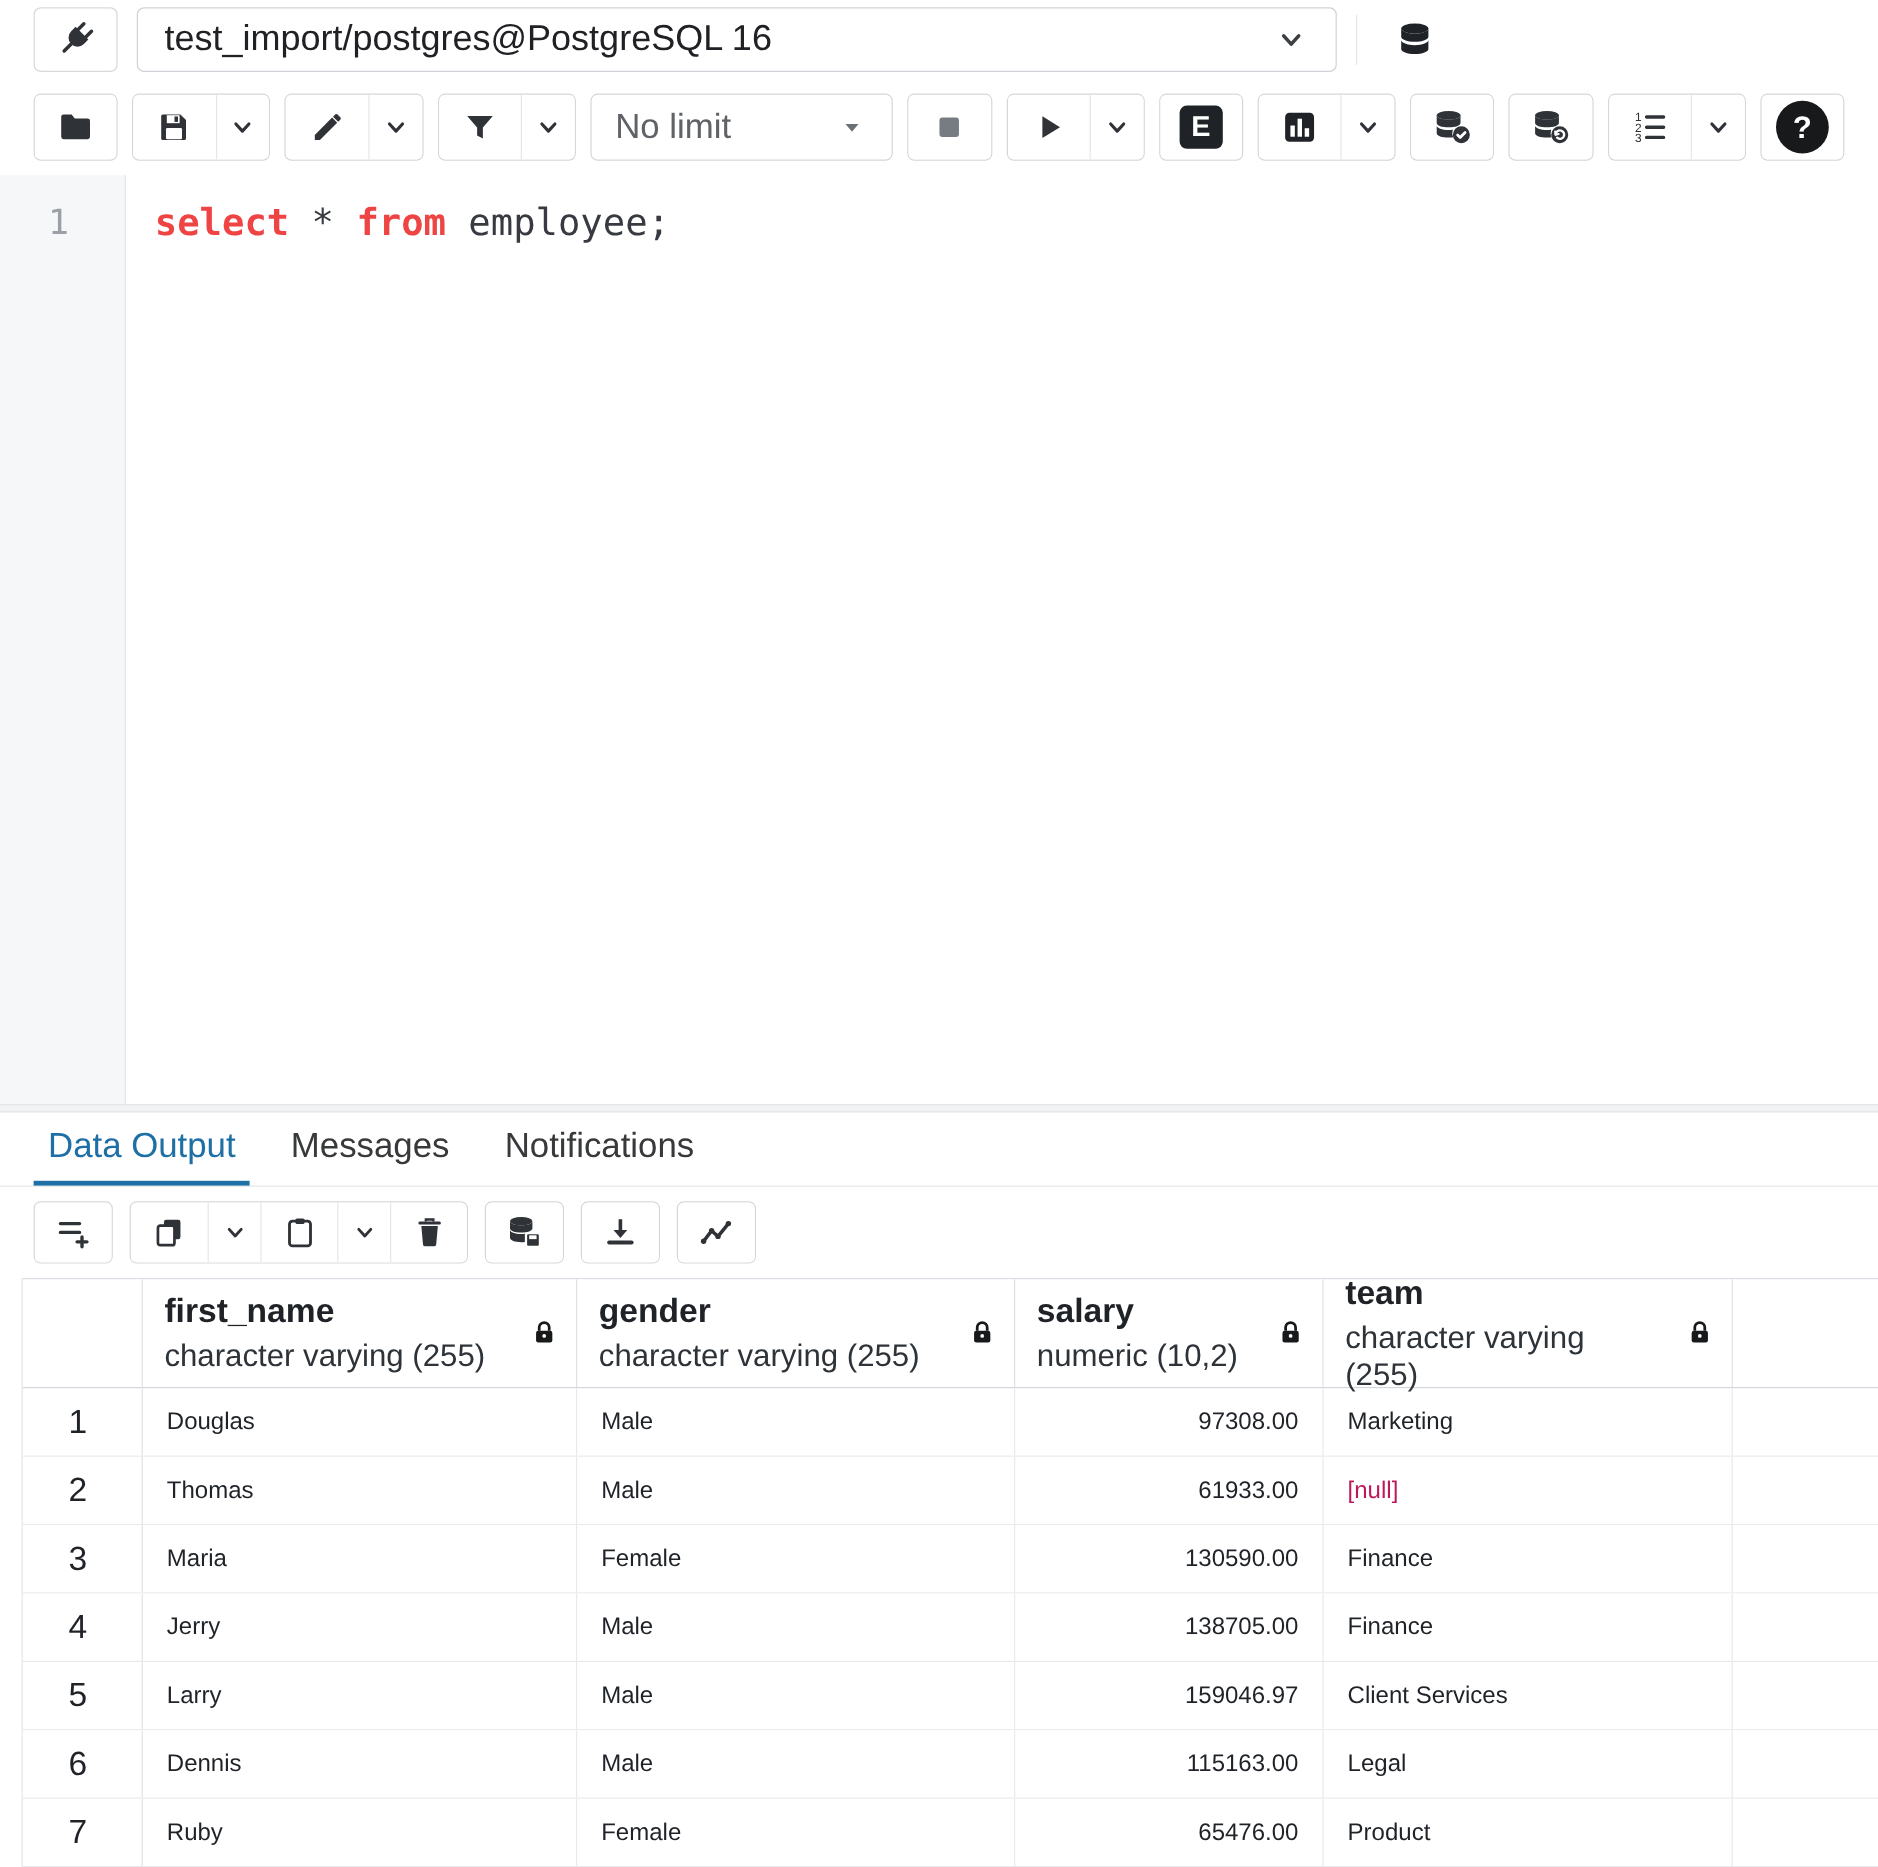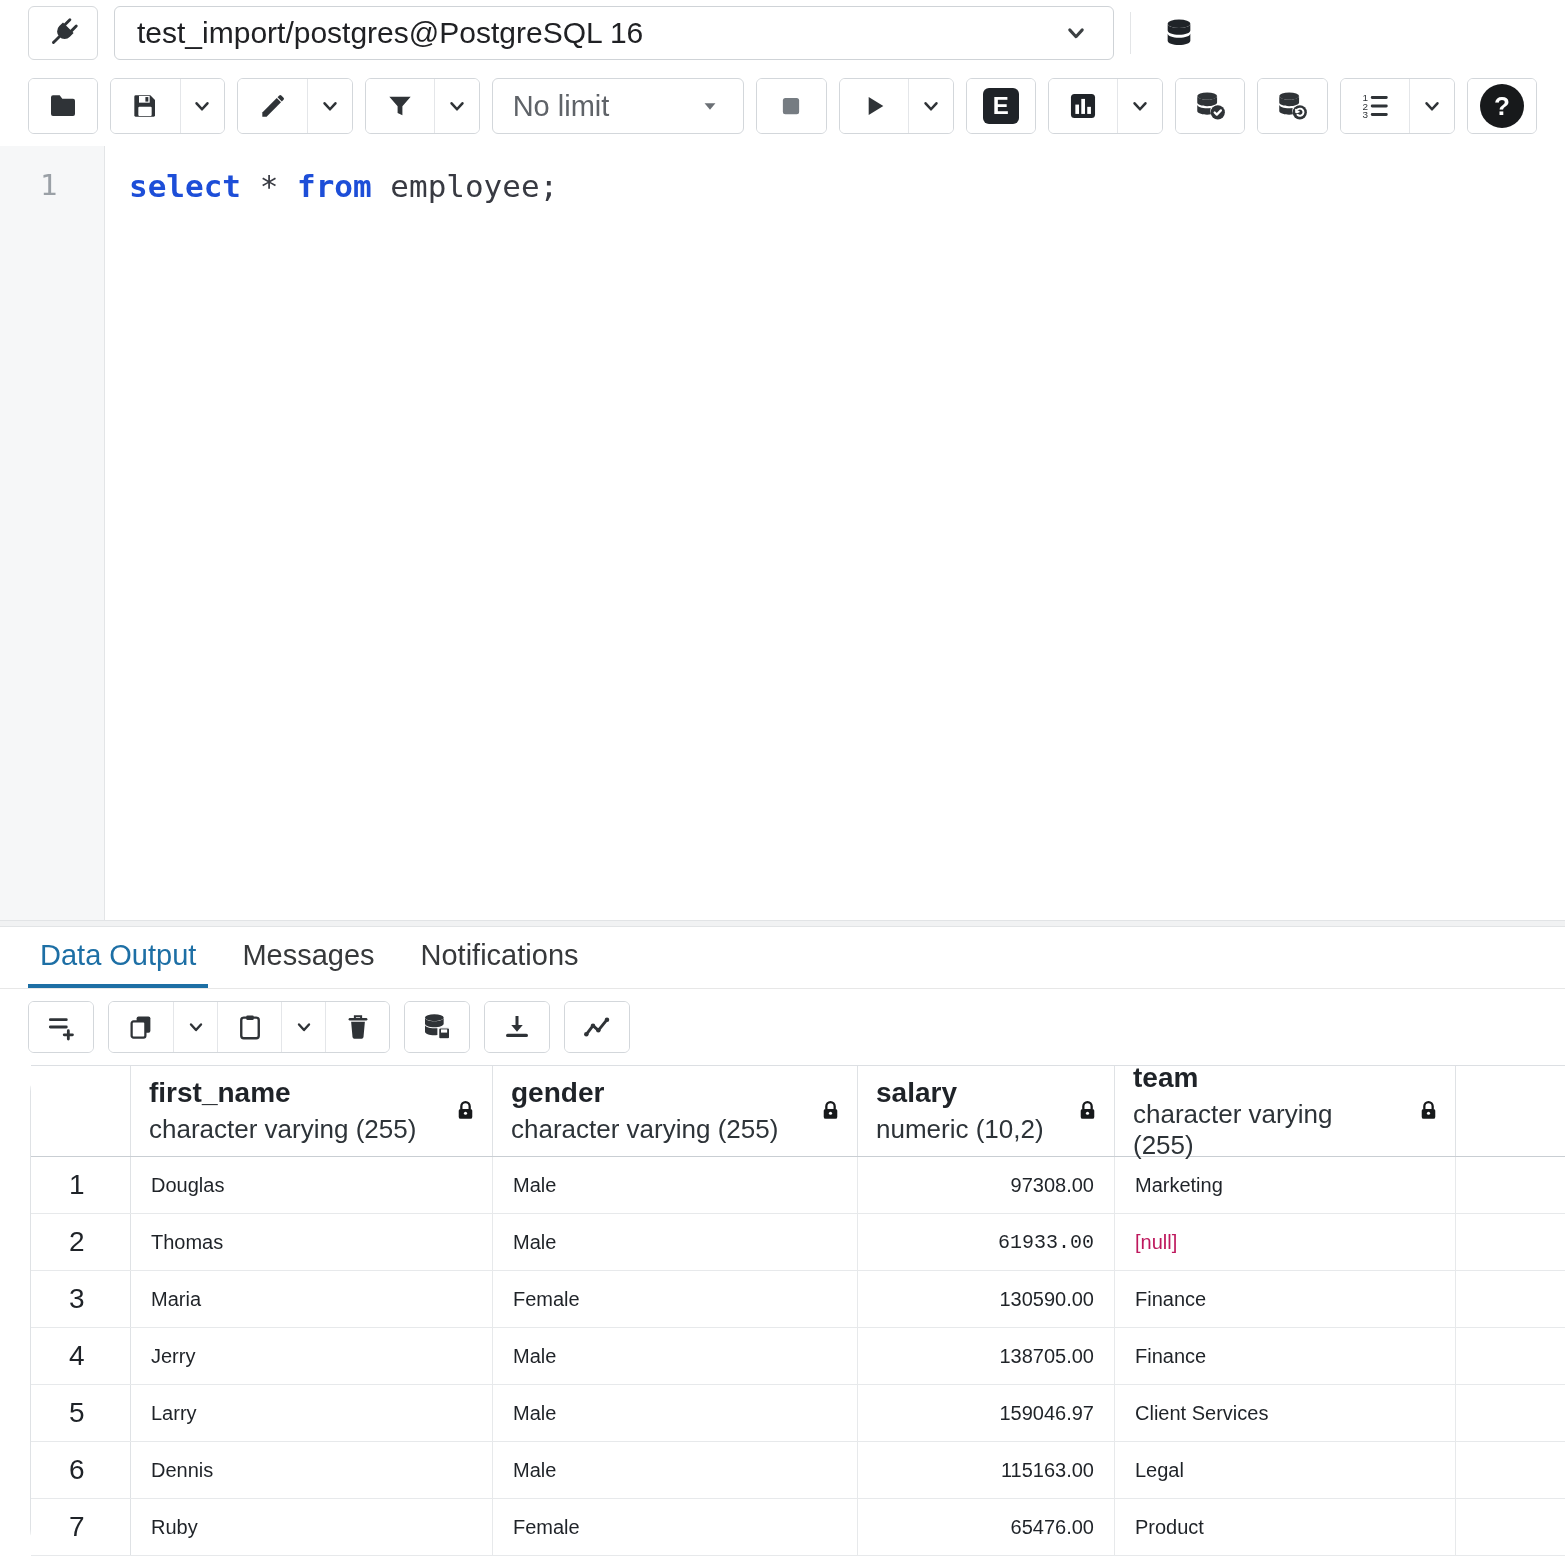--- a/index.html
+++ b/index.html
@@ -41,36 +41,36 @@
   .tab { display:flex; align-items:center; padding:0 12px; font-size:29px; color:#37393b;
          cursor:pointer; border-bottom:4px solid transparent; }
   .tab.active { color:#1d6fa5; border-bottom-color:#1d6fa5; }
 
   
   .editor { flex:1; min-height:0; display:flex; background:#fff; }
   .gutter { width:105px; background:#f6f7f8; border-right:1px solid #e3e5e7;
             padding:22px 0 0 40px; }
   .linenum { font-family:"DejaVu Sans Mono",monospace; font-size:29px; color:#9aa0a6; }
   .code { padding:22px 0 0 24px; font-family:"DejaVu Sans Mono",monospace; font-size:31px; white-space:pre; }
-  .tok-keyword { color:#1d4ed8; font-weight:bold; }
+  .tok-keyword { color:#ef4444; font-weight:bold; }
   .tok-plain { color:#383a42; }
 
   
   .splitter { height:7px; background:#f1f2f3; border-top:1px solid #e2e4e6; border-bottom:1px solid #e2e4e6; }
 
   
   .out-tabs { display:flex; align-items:stretch; gap:22px; padding-left:28px; height:62px;
               border-bottom:1px solid #e7e7e7; }
   .out-toolbar { display:flex; align-items:center; gap:14px; padding:12px 28px; }
   .btn-group.small { height:52px; }
   .btn-group.small .seg { width:64px; }
   .btn-group.small .seg.narrow { width:44px; }
 
   
-  .grid { margin-left:30px; border-left:1px solid #dfe2e5;border-radius:27px; }
+  .grid { margin-left:18px; border-left:1px solid #dfe2e5; }
   .grid-header { display:flex; height:92px; border-top:1px solid #dcdfe3; border-bottom:1px solid #c9ced3; background:#fff; }
   .num-hcell { width:100px; border-right:1px solid #dfe2e5; }
   .hcell { position:relative; display:flex; flex-direction:column; justify-content:center; gap:5px;
            padding:10px 58px 10px 18px; border-right:1px solid #dfe2e5; cursor:pointer; }
   .hname { font-weight:bold; font-size:28px; color:#1f2328; }
   .htype { font-size:26px; color:#2d3338; }
   .lock { position:absolute; right:14px; top:50%; transform:translateY(-50%); }
   .grid-row { display:flex; height:57px; border-bottom:1px solid #e7e9eb; background:#fff; }
   .ncell { width:100px; display:flex; align-items:center; padding-left:38px; font-size:28px;
            border-right:1px solid #dfe2e5; color:#1f2328; cursor:pointer; }
@@ -479,21 +479,21 @@
           <div class="ncell">1</div>
           <div class="cell" style="width: 362px;">Douglas</div>
           <div class="cell" style="width: 365px;">Male</div>
           <div class="cell right" style="width: 257px;">97308.00</div>
           <div class="cell" style="width: 341px;">Marketing</div>
         </div>
         <div class="grid-row">
           <div class="ncell">2</div>
           <div class="cell" style="width: 362px;">Thomas</div>
           <div class="cell" style="width: 365px;">Male</div>
-          <div class="cell right" style="width: 257px; font-family: Liberation Mono, monospace;">61933.00</div>
+          <div class="cell right" style="width: 257px;">61933.00</div>
           <div class="cell" style="width: 341px;">
             <span class="null">[null]</span>
           </div>
         </div>
         <div class="grid-row">
           <div class="ncell">3</div>
           <div class="cell" style="width: 362px;">Maria</div>
           <div class="cell" style="width: 365px;">Female</div>
           <div class="cell right" style="width: 257px;">130590.00</div>
           <div class="cell" style="width: 341px;">Finance</div>

